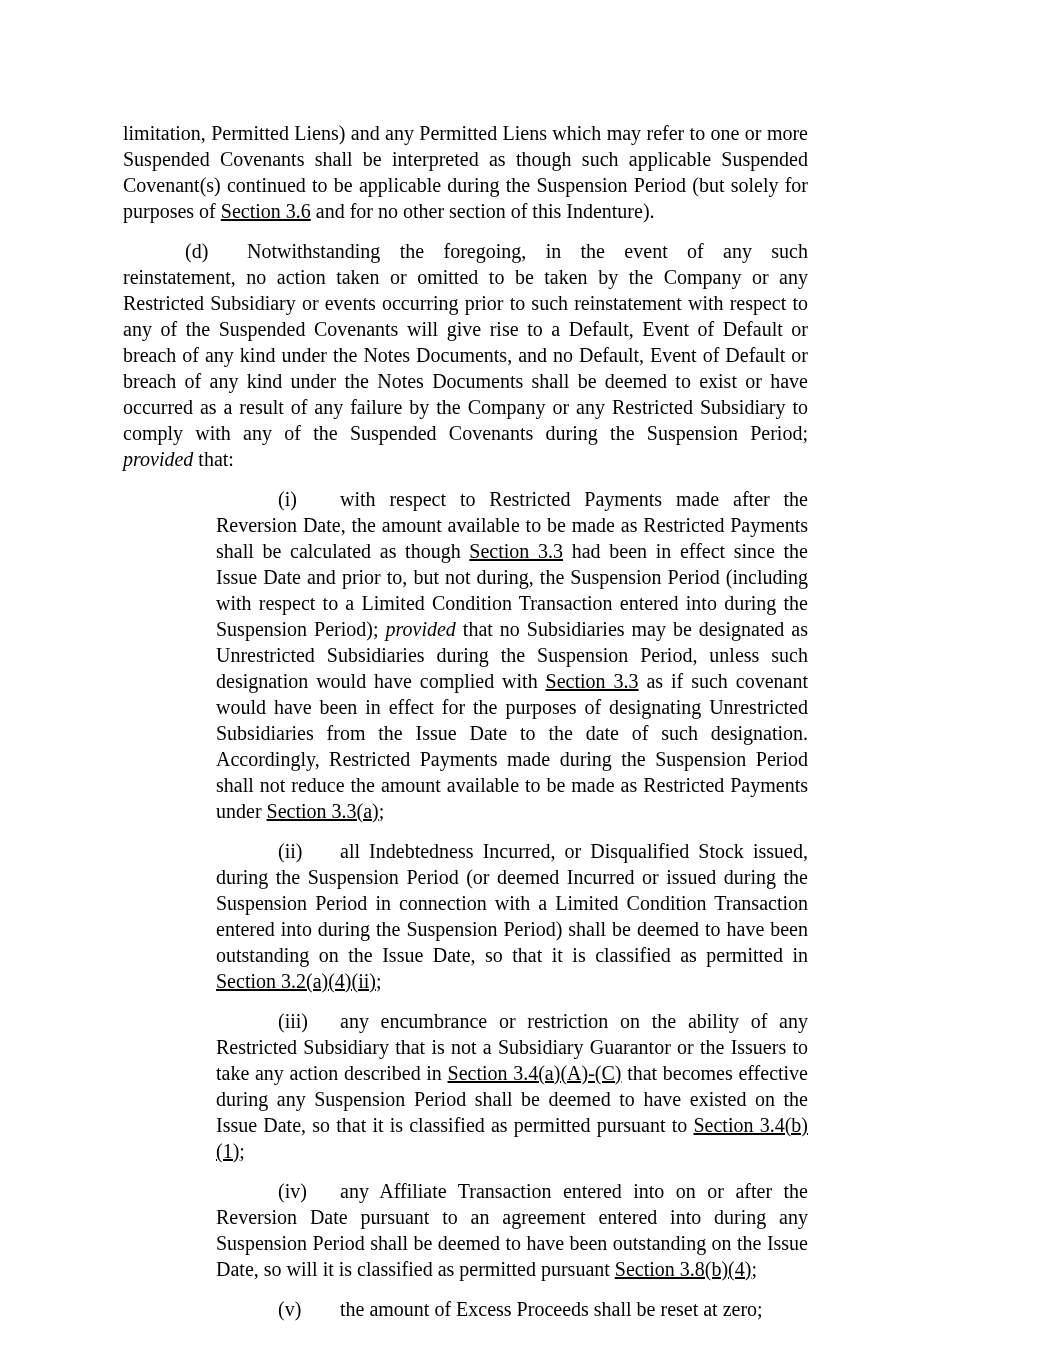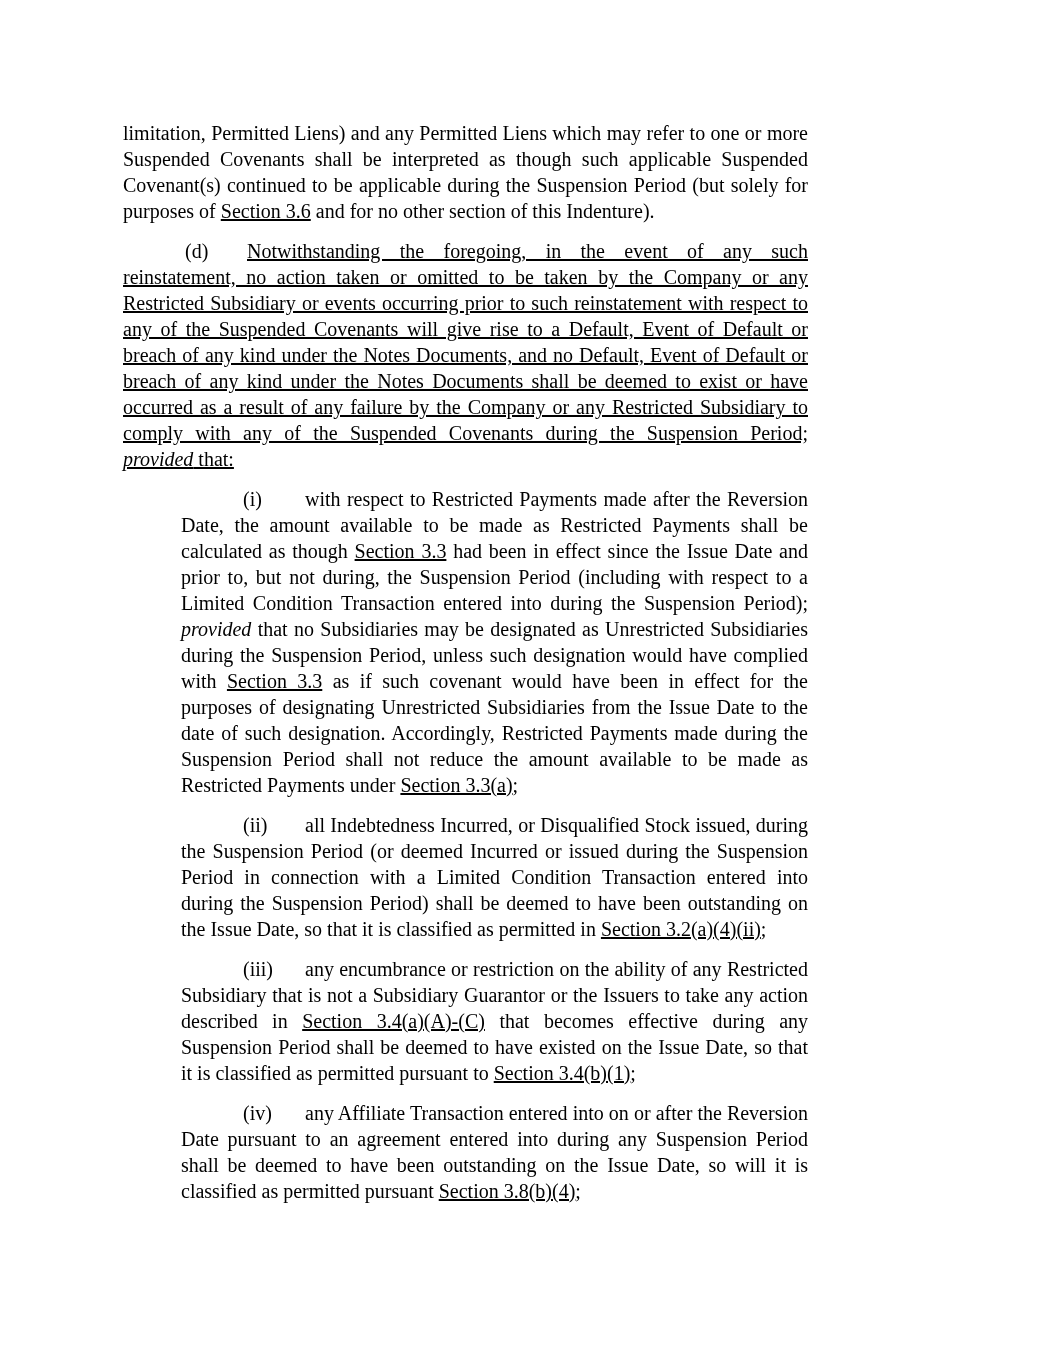--- a/index.html
+++ b/index.html
@@ -19,24 +19,23 @@
     box-sizing: border-box;
     padding: 120px 125px 0 123px;
     overflow: hidden;
   }
   .para {
     margin: 0 0 14px 0;
     text-align: justify;
   }
   .indent-first {
     text-indent: 62px;
-    text-decoration: underline;
   }
   .indent-block {
-    margin-left: 58px;
+    margin-left: 93px;
     text-indent: 62px;
   }
   .tab-label {
     display: inline-block;
     width: 62px;
     text-indent: 0;
   }
   .ref {
     text-decoration: underline;
   }
@@ -55,17 +54,18 @@
 <body>
 
 <div class="page">
   <main class="content">
     <p class="para"><span>limitation, Permitted Liens) and any Permitted Liens which may refer to one or more Suspended Covenants shall be interpreted as though such applicable Suspended Covenant(s) continued to be applicable during the Suspension Period (but solely for purposes of </span><span class="ref">Section 3.6</span><span> and for no other section of this Indenture).</span></p>
     <p class="para indent-first"><span class="tab-label">(d)</span><span>Notwithstanding the foregoing, in the event of any such reinstatement, no action taken or omitted to be taken by the Company or any Restricted Subsidiary or events occurring prior to such reinstatement with respect to any of the Suspended Covenants will give rise to a Default, Event of Default or breach of any kind under the Notes Documents, and no Default, Event of Default or breach of any kind under the Notes Documents shall be deemed to exist or have occurred as a result of any failure by the Company or any Restricted Subsidiary to comply with any of the Suspended Covenants during the Suspension Period; </span><span class="it">provided</span><span> that:</span></p>
     <p class="para indent-block"><span class="tab-label">(i)</span><span>with respect to Restricted Payments made after the Reversion Date, the amount available to be made as Restricted Payments shall be calculated as though </span><span class="ref">Section 3.3</span><span> had been in effect since the Issue Date and prior to, but not during, the Suspension Period (including with respect to a Limited Condition Transaction entered into during the Suspension Period); </span><span class="it">provided</span><span> that no Subsidiaries may be designated as Unrestricted Subsidiaries during the Suspension Period, unless such designation would have complied with </span><span class="ref">Section 3.3</span><span> as if such covenant would have been in effect for the purposes of designating Unrestricted Subsidiaries from the Issue Date to the date of such designation. Accordingly, Restricted Payments made during the Suspension Period shall not reduce the amount available to be made as Restricted Payments under </span><span class="ref">Section 3.3(a)</span><span>;</span></p>
     <p class="para indent-block"><span class="tab-label">(ii)</span><span>all Indebtedness Incurred, or Disqualified Stock issued, during the Suspension Period (or deemed Incurred or issued during the Suspension Period in connection with a Limited Condition Transaction entered into during the Suspension Period) shall be deemed to have been outstanding on the Issue Date, so that it is classified as permitted in </span><span class="ref">Section 3.2(a)(4)(ii)</span><span>;</span></p>
     <p class="para indent-block"><span class="tab-label">(iii)</span><span>any encumbrance or restriction on the ability of any Restricted Subsidiary that is not a Subsidiary Guarantor or the Issuers to take any action described in </span><span class="ref">Section 3.4(a)(A)-(C)</span><span> that becomes effective during any Suspension Period shall be deemed to have existed on the Issue Date, so that it is classified as permitted pursuant to </span><span class="ref">Section 3.4(b)(1)</span><span>;</span></p>
     <p class="para indent-block"><span class="tab-label">(iv)</span><span>any Affiliate Transaction entered into on or after the Reversion Date pursuant to an agreement entered into during any Suspension Period shall be deemed to have been outstanding on the Issue Date, so will it is classified as permitted pursuant </span><span class="ref">Section 3.8(b)(4)</span><span>;</span></p>
+    <p class="para indent-block"><span class="tab-label">(v)</span><span>the amount of Excess Proceeds shall be reset at zero;</span></p>
   </main>
   <footer class="page-footer">
     <span>144</span>
   </footer>
 </div>
 
 </body></html>

